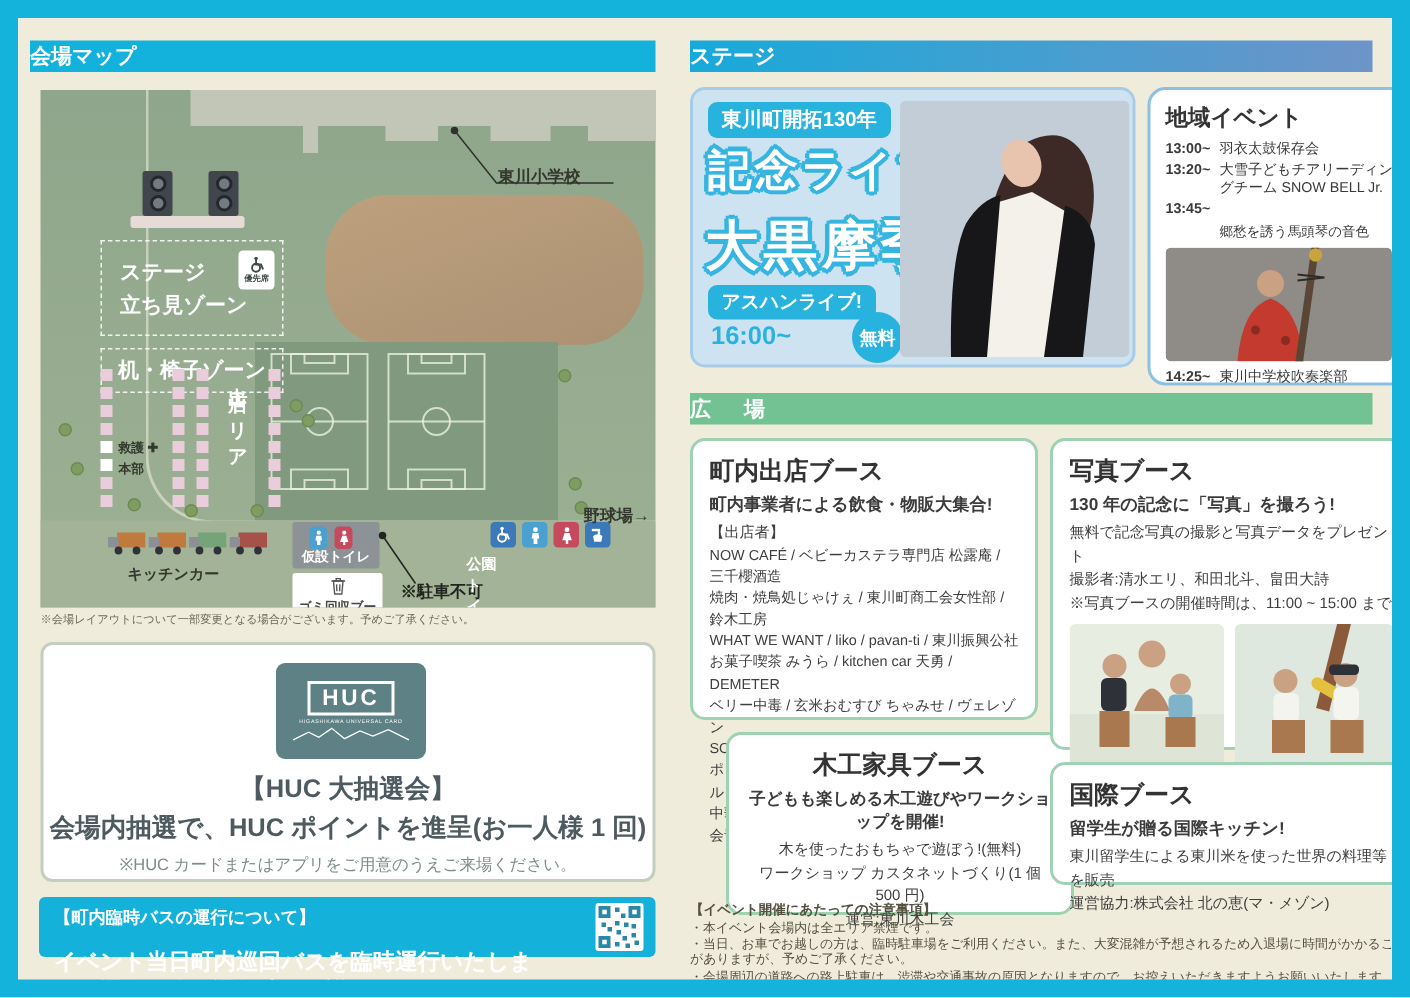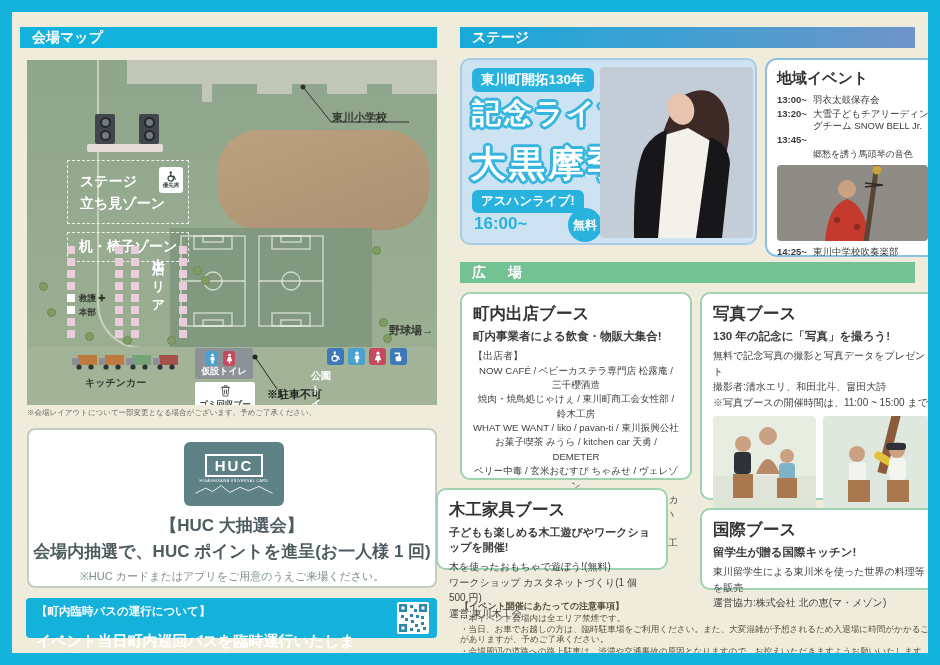--- a/index.html
+++ b/index.html
@@ -2,21 +2,21 @@
 <html><head>
 <meta charset="utf-8">
 <style>
   html,body{margin:0;padding:0;background:#fff;}
   .page{position:relative;width:940px;height:665px;box-sizing:border-box;
         border:12px solid #14b3dc;background:#f0ecdb;overflow:hidden;
         font-family:"Liberation Sans",sans-serif;color:#3d3d3d;}
   .abs{position:absolute;}
   
   .bar{height:21px;line-height:21px;color:#fff;font-weight:bold;font-size:14px;
-       padding-left:12px;box-sizing:border-box;}
+       box-sizing:border-box;}
   .bar-cyan{background:#12b2dc;}
   .bar-stage{background:linear-gradient(90deg,#17aad9,#6e94c9);}
   .bar-green{background:#72c294;letter-spacing:4px;}
   
   .map{left:15px;top:48px;width:410px;height:345px;background:linear-gradient(180deg,#8fa68c,#9db093);overflow:hidden;}
   .school{background:#c1c6b7;}
   .track{left:190px;top:70px;width:212px;height:100px;background:linear-gradient(160deg,#bda17e,#ab9173);border-radius:42px;}
   .fieldbg{left:143px;top:168px;width:202px;height:122px;background:#81997e;}
   .boundary{left:70px;top:-40px;width:360px;height:327px;border-left:2px solid rgba(240,240,225,.55);
             border-bottom:2px solid rgba(240,240,225,.55);border-bottom-left-radius:45px;}
@@ -68,21 +68,21 @@
   .events h3{margin:0 0 6px;font-size:15px;color:#333;}
   .erow{display:grid;grid-template-columns:36px 1fr;font-size:9.5px;line-height:1.25;margin-bottom:2px;color:#3a3a3a;}
   .erow .t{font-weight:bold;}
   .bigname{font-size:17px;font-weight:bold;line-height:1;}
   .edesc{margin:1px 0 4px 36px;font-size:9px;color:#3a3a3a;}
   
   .gcard{background:#fff;border:2px solid #9ed2b2;border-radius:10px;box-sizing:border-box;padding:9px 11px;}
   .gcard h3{margin:0 0 4px;font-size:16.5px;color:#333;}
   .gsub{font-size:11.5px;font-weight:bold;color:#3c3c3c;margin-bottom:4px;}
   .gline{font-size:10px;color:#3f3f3f;line-height:1.55;}
-  .vendors div{font-size:9.6px;color:#3f3f3f;line-height:1.5;text-align:center;}
+  .vendors div{font-size:9.6px;color:#3f3f3f;line-height:1.5;}
   
   .notices{left:448px;top:588px;width:480px;color:#55503f;}
   .notices .nt{font-size:9px;font-weight:bold;}
   .notices div{font-size:8.6px;line-height:1.2;margin-top:1px;}
 </style>
 </head>
 <body>
 
 <div class="page">
 
@@ -295,21 +295,21 @@
       <div class="tile" style="position:absolute;left:363px;top:288px;width:17px;height:17px;background:#3c79b8;">
         <svg width="11" height="11" viewBox="0 0 14 14" fill="#fff">
             <rect x="2" y="2" width="7" height="2"></rect>
             <rect x="7" y="4" width="2" height="3"></rect>
             <path d="M3 8q4-3 8 0l-1 5H4z"></path>
           </svg>
       </div>
       <div class="abs" style="left:284px;top:309px;font-size:10px;font-weight:bold;color:#fff;">公園トイレ・手洗い場</div>
     </div>
 
-    <div class="abs maplabel" style="left:362px;top:263px;">野球場→</div>
+    <div class="abs maplabel" style="left:362px;top:276px;">野球場→</div>
   </div>
 
   <div class="abs map-note">※会場レイアウトについて一部変更となる場合がございます。予めご了承ください。</div>
 
   <div class="abs huc">
     <div class="abs huc-card">
       <div class="huc-logo">HUC</div>
       <div class="huc-sub">HIGASHIKAWA UNIVERSAL CARD</div>
       <svg width="88" height="12" viewBox="0 0 90 14">
         <polyline points="0,12 12,6 20,10 30,3 40,11 52,5 62,9 74,4 90,12" fill="none" stroke="#fff" stroke-width="1"></polyline>
@@ -420,21 +420,21 @@
       <div>焼肉・焼鳥処じゃけぇ / 東川町商工会女性部 / 鈴木工房</div>
       <div>WHAT WE WANT / liko / pavan-ti / 東川振興公社</div>
       <div>お菓子喫茶 みうら / kitchen car 天勇 / DEMETER</div>
       <div>ベリー中毒 / 玄米おむすび ちゃみせ / ヴェレゾン</div>
       <div>SONOまんま / Natures / ひがしかわ食堂ワッカ</div>
       <div>ポンすけ with さかもと農園 / パティスリーハルクル</div>
       <div>中華そばトランポリン × またたび / 東川町商工会青年部</div>
     </div>
   </div>
 
-  <div class="abs gcard" style="left:424px;top:476px;width:232px;height:82px;">
+  <div class="abs gcard" style="left:472px;top:476px;width:232px;height:122px;text-align:center;">
     <h3>木工家具ブース</h3>
     <div class="gsub" style="font-size:11px">子どもも楽しめる木工遊びやワークショップを開催!</div>
     <div class="gline">木を使ったおもちゃで遊ぼう!(無料)</div>
     <div class="gline">ワークショップ カスタネットづくり(1 個 500 円)</div>
     <div class="gline">運営:東川木工会</div>
   </div>
 
   <div class="abs gcard" style="left:688px;top:280px;width:242px;height:208px;">
     <h3>写真ブース</h3>
     <div class="gsub">130 年の記念に「写真」を撮ろう!</div>

